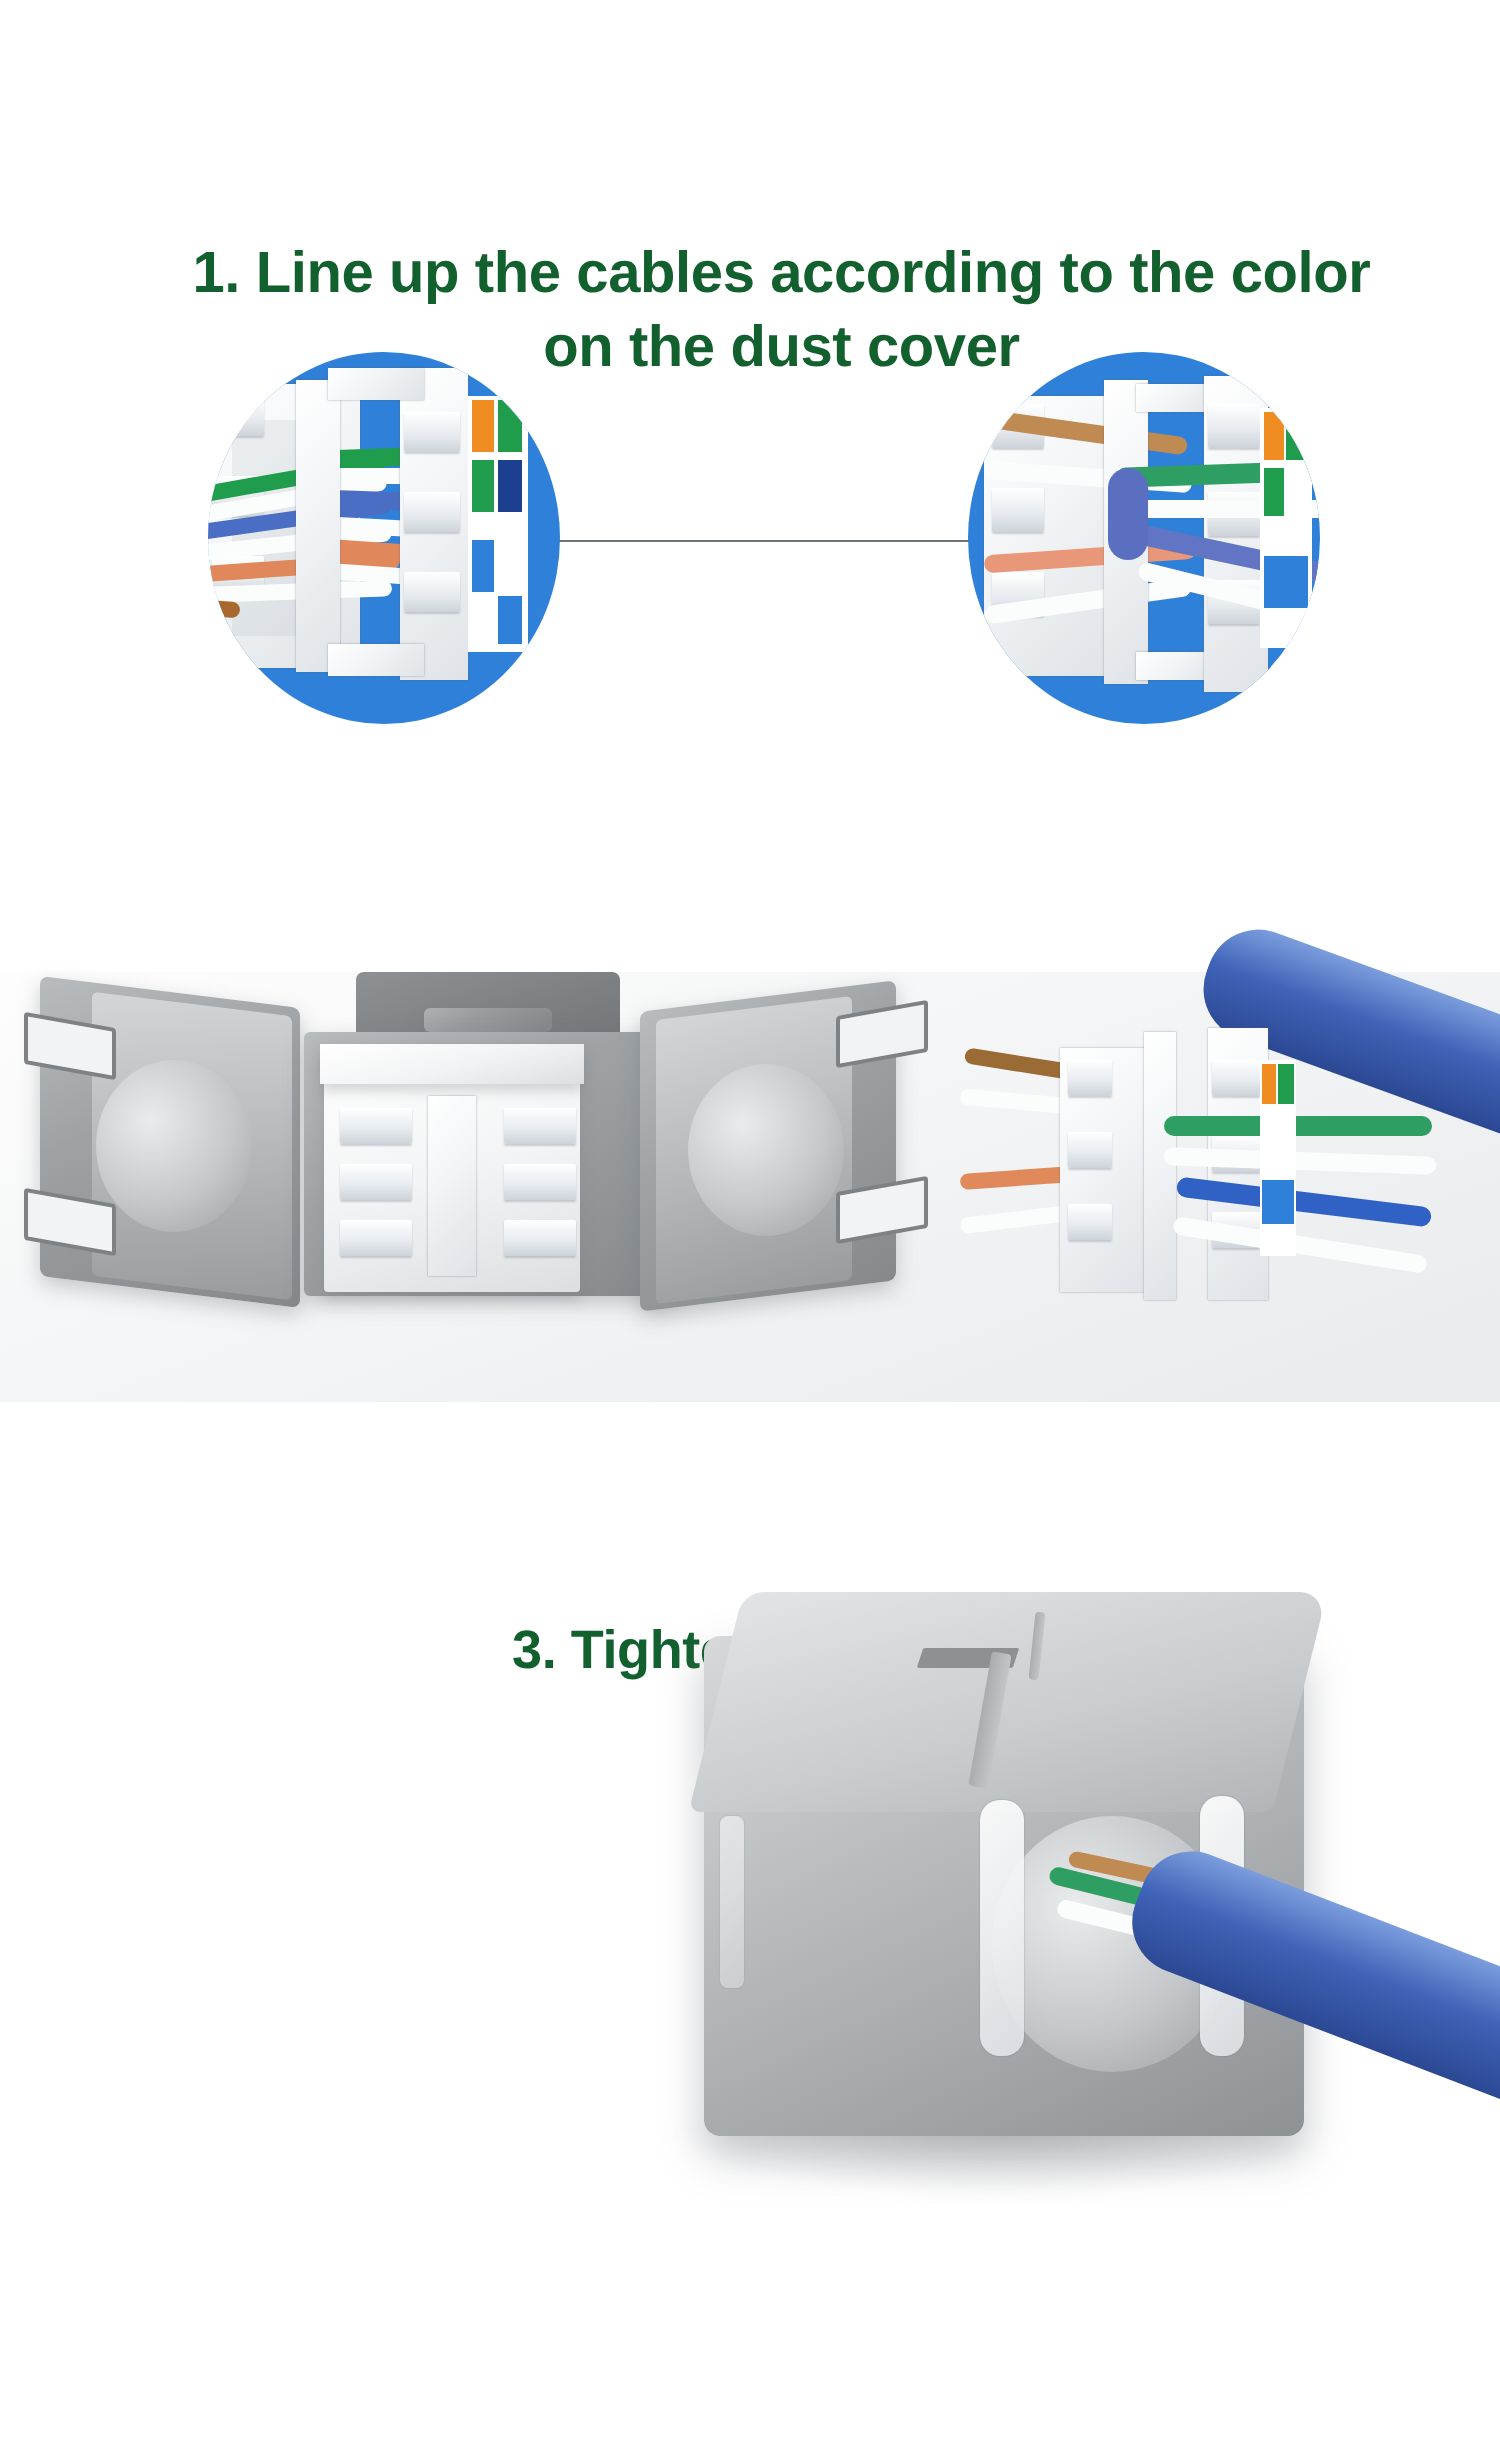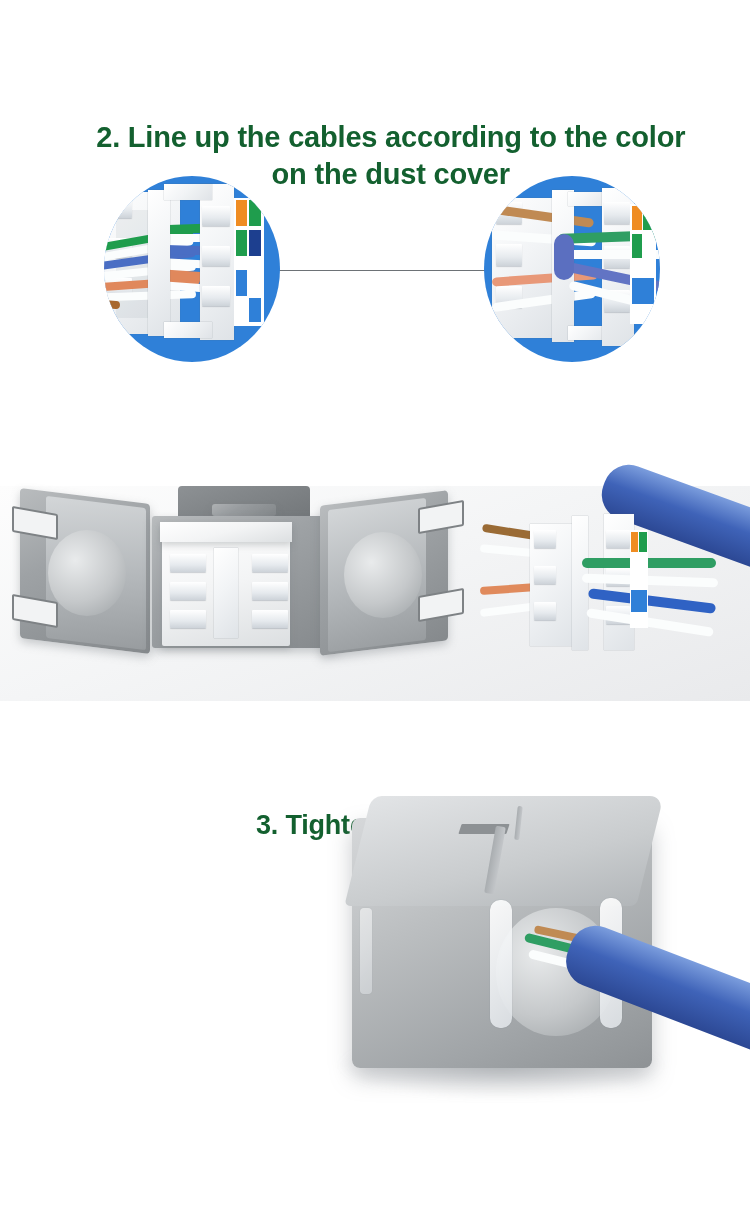--- a/index.html
+++ b/index.html
@@ -118,21 +118,21 @@
     background:radial-gradient(ellipse at center,rgba(130,136,142,.38) 0%,rgba(130,136,142,0) 70%);
     filter:blur(3px);
   }
 </style>
 </head>
 <body>
 
 <div class="page">
 
   <div class="heading" id="h1">
-    <span class="l1">2. Line up the cables according to the color</span>
+    <span class="l1">1. Line up the cables according to the color</span>
     <span class="l1">on the dust cover</span>
   </div>
 
   <div id="sec1">
 
     <div class="connector"></div>
 
     <div class="circ" id="circ-left">
 
       <div class="jbody" style="left:-4px;top:16px;width:80px;height:142px;border-radius:2px;"></div>

